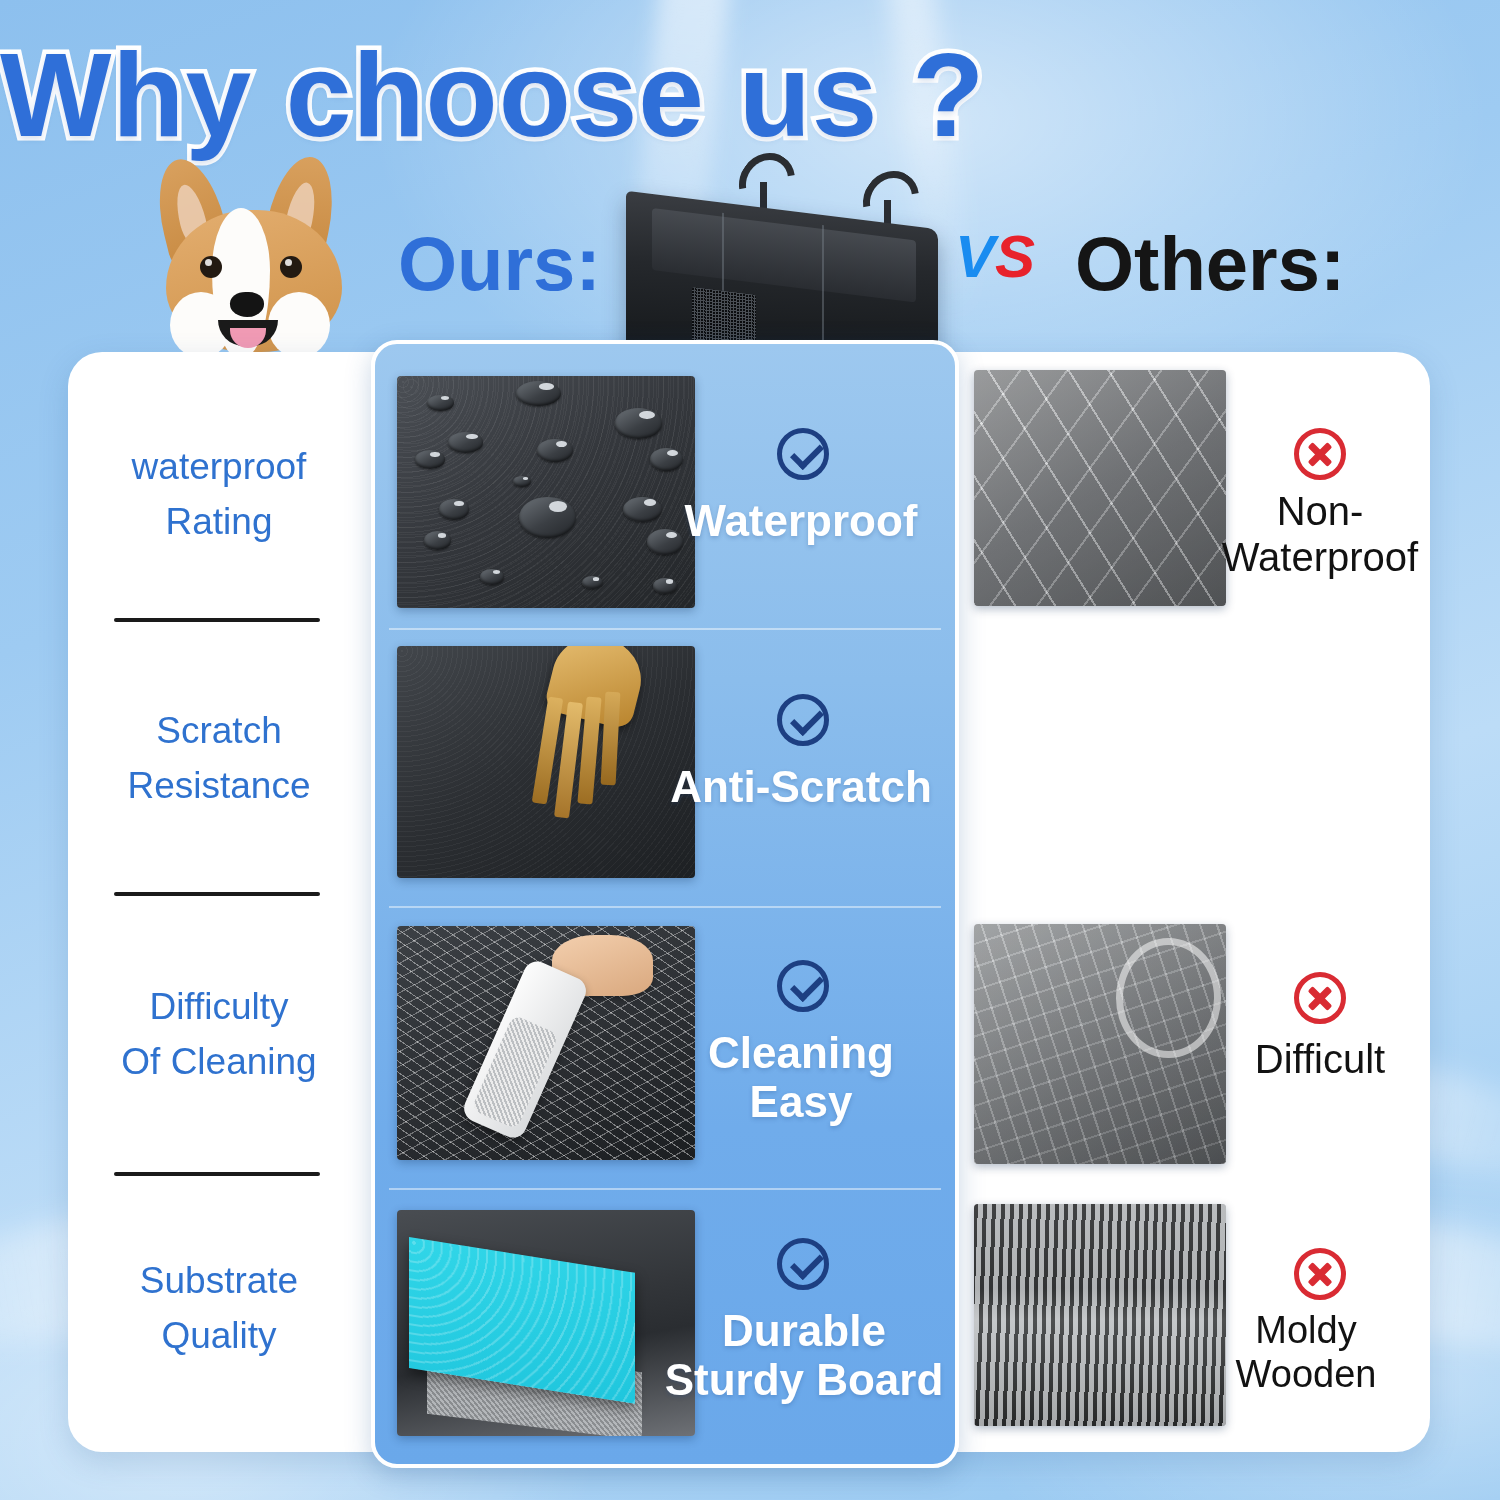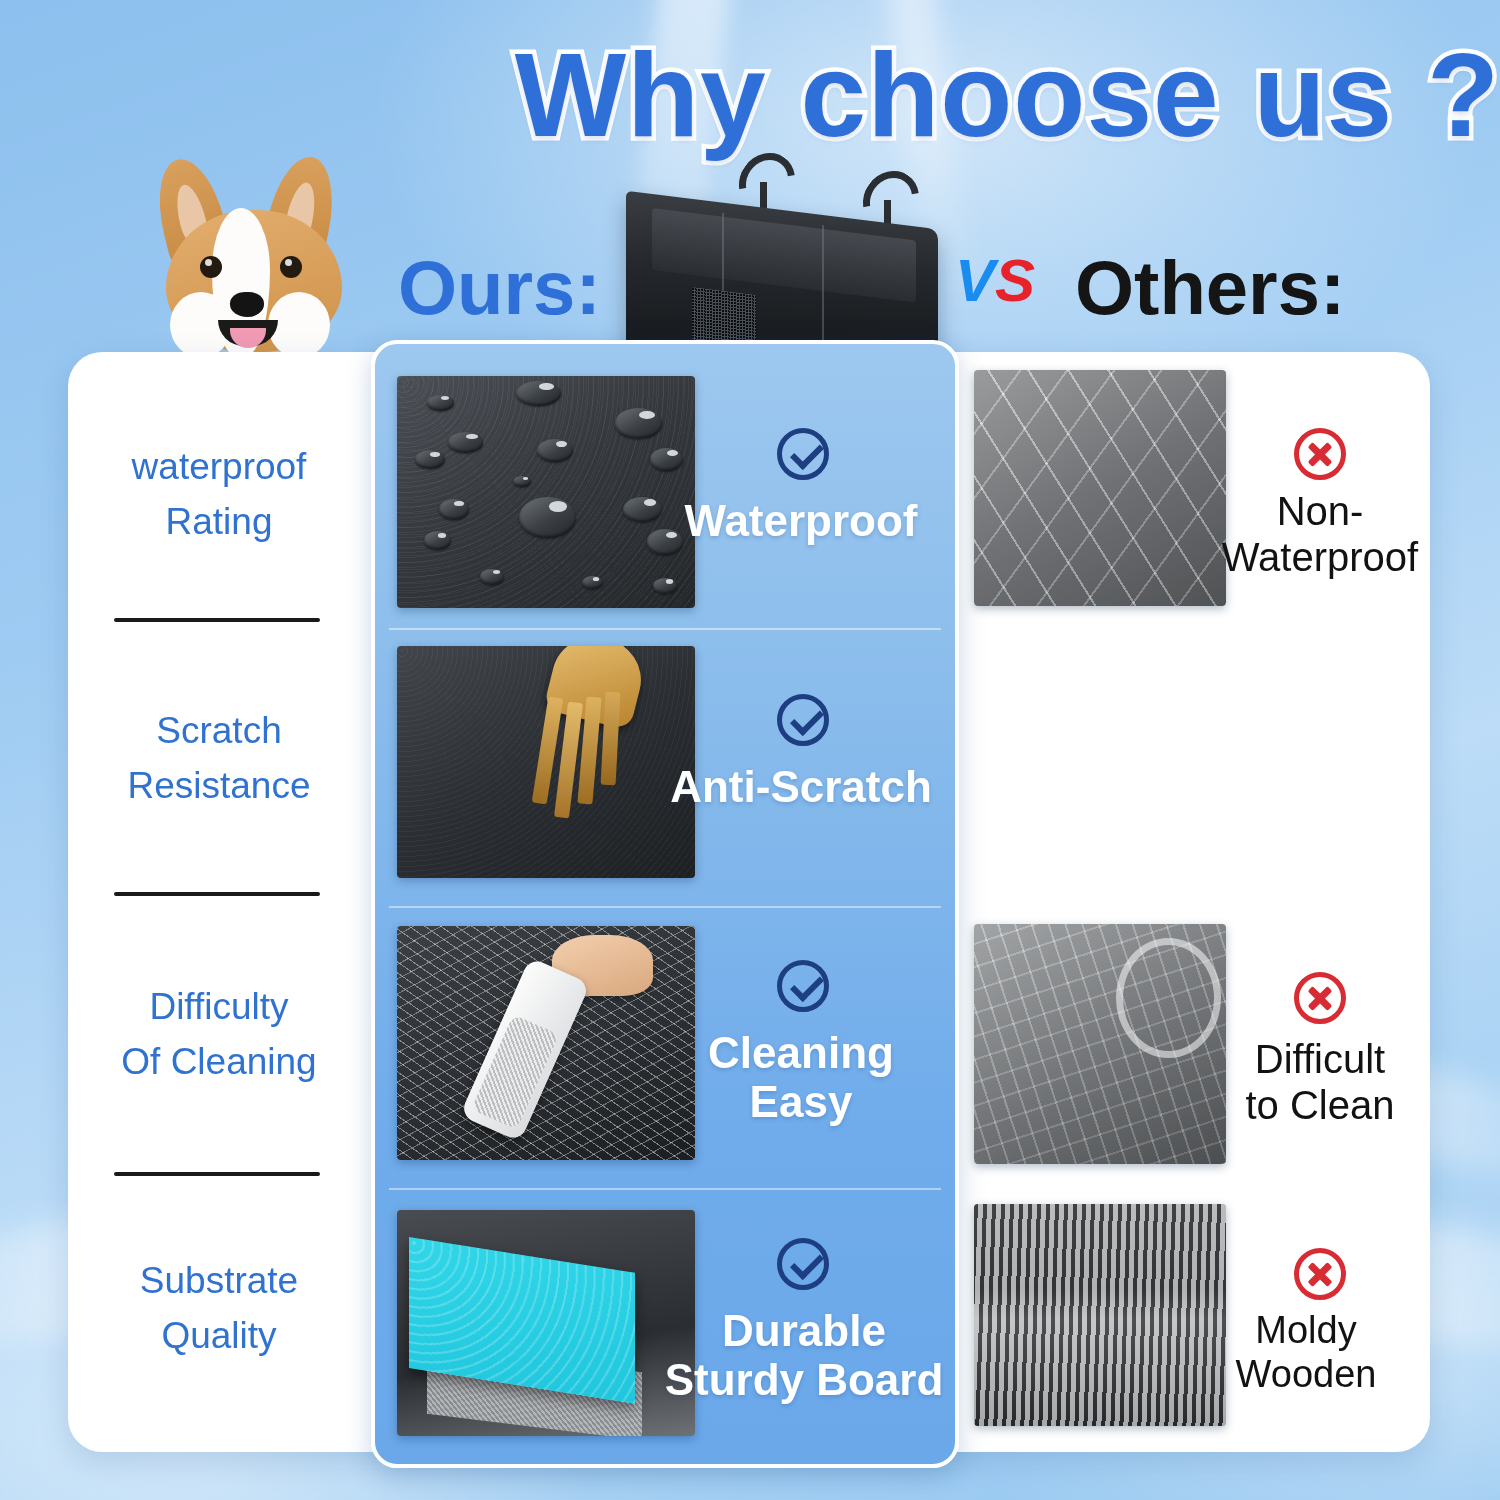--- a/index.html
+++ b/index.html
@@ -20,29 +20,29 @@
   #bg .ray{position:absolute;background:linear-gradient(to bottom,rgba(255,255,255,.55),rgba(255,255,255,0));}
   #bg .ray.r1{left:640px;top:-40px;width:70px;height:430px;transform:rotate(6deg);filter:blur(10px);}
   #bg .ray.r2{left:905px;top:-60px;width:46px;height:380px;transform:rotate(-7deg);filter:blur(12px);}
   #bg .swoosh{position:absolute;border-radius:50%;filter:blur(14px);}
   #bg .s1{left:-160px;top:1190px;width:760px;height:130px;background:linear-gradient(90deg,rgba(255,255,255,.0),rgba(255,255,255,.62),rgba(255,255,255,0));transform:rotate(-9deg);}
   #bg .s2{left:1060px;top:1215px;width:620px;height:120px;background:linear-gradient(90deg,rgba(255,255,255,0),rgba(255,255,255,.55),rgba(255,255,255,0));transform:rotate(8deg);}
   #bg .s3{left:1140px;top:1060px;width:500px;height:90px;background:linear-gradient(90deg,rgba(255,255,255,0),rgba(255,255,255,.45),rgba(255,255,255,0));transform:rotate(14deg);}
 
   
   #title{
-    position:absolute;left:0;right:0;top:34px;text-align:right;
+    position:absolute;left:0;right:0;top:34px;text-align:left;
     font-size:118px;line-height:1.05;font-weight:bold;
     color:#2f6fd8;letter-spacing:1px;
     -webkit-text-stroke:9px #ffffff;paint-order:stroke fill;
     text-shadow:0 3px 6px rgba(40,90,160,.18);
   }
 
   
-  #vsrow{position:absolute;left:0;right:0;top:234px;height:110px;padding-left:12px;}
+  #vsrow{position:absolute;left:0;right:0;top:210px;height:110px;padding-left:12px;}
   .ours-label{position:absolute;left:398px;top:10px;font-size:76px;font-weight:bold;color:#2f6fd8;letter-spacing:0px;}
   .vs-label{position:absolute;left:955px;top:12px;font-size:60px;font-weight:bold;font-style:italic;}
   .vs-label .v{color:#1a8cf0;}
   .vs-label .s{color:#e8222b;}
   .others-label{position:absolute;left:1075px;top:10px;font-size:76px;font-weight:bold;color:#151515;}
 
   
   #hero{position:absolute;left:612px;top:148px;width:340px;height:245px;}
   .hook{position:absolute;width:40px;height:46px;border:7px solid #2a2d31;border-radius:50%;border-bottom-color:transparent;border-right-color:transparent;transform:rotate(35deg);}
   .hook.h1{left:128px;top:4px;}
@@ -353,21 +353,20 @@
     <div class="photo" style="left:14px;top:6px;width:252px;height:240px;">
       <div class="tex-dirty"></div>
       <div style="position:absolute;right:2%;top:6%;width:36%;height:44%;border:7px solid rgba(250,250,250,.55);border-radius:50%;"></div>
     </div>
     <div class="xmark" style="left:334px;top:54px;">
         <i class="a"></i>
         <i class="b"></i>
       </div>
     <div class="other-cap" style="left:240px;top:118px;width:240px;">
       <div>Difficult</div>
-      <div>to Clean</div>
     </div>
   </div>
 
   <div class="other-row" style="top:848px;height:252px;">
     <div class="photo" style="left:14px;top:4px;width:252px;height:222px;">
       <div class="tex-mold"></div>
     </div>
     <div class="xmark" style="left:334px;top:48px;">
         <i class="a"></i>
         <i class="b"></i>

